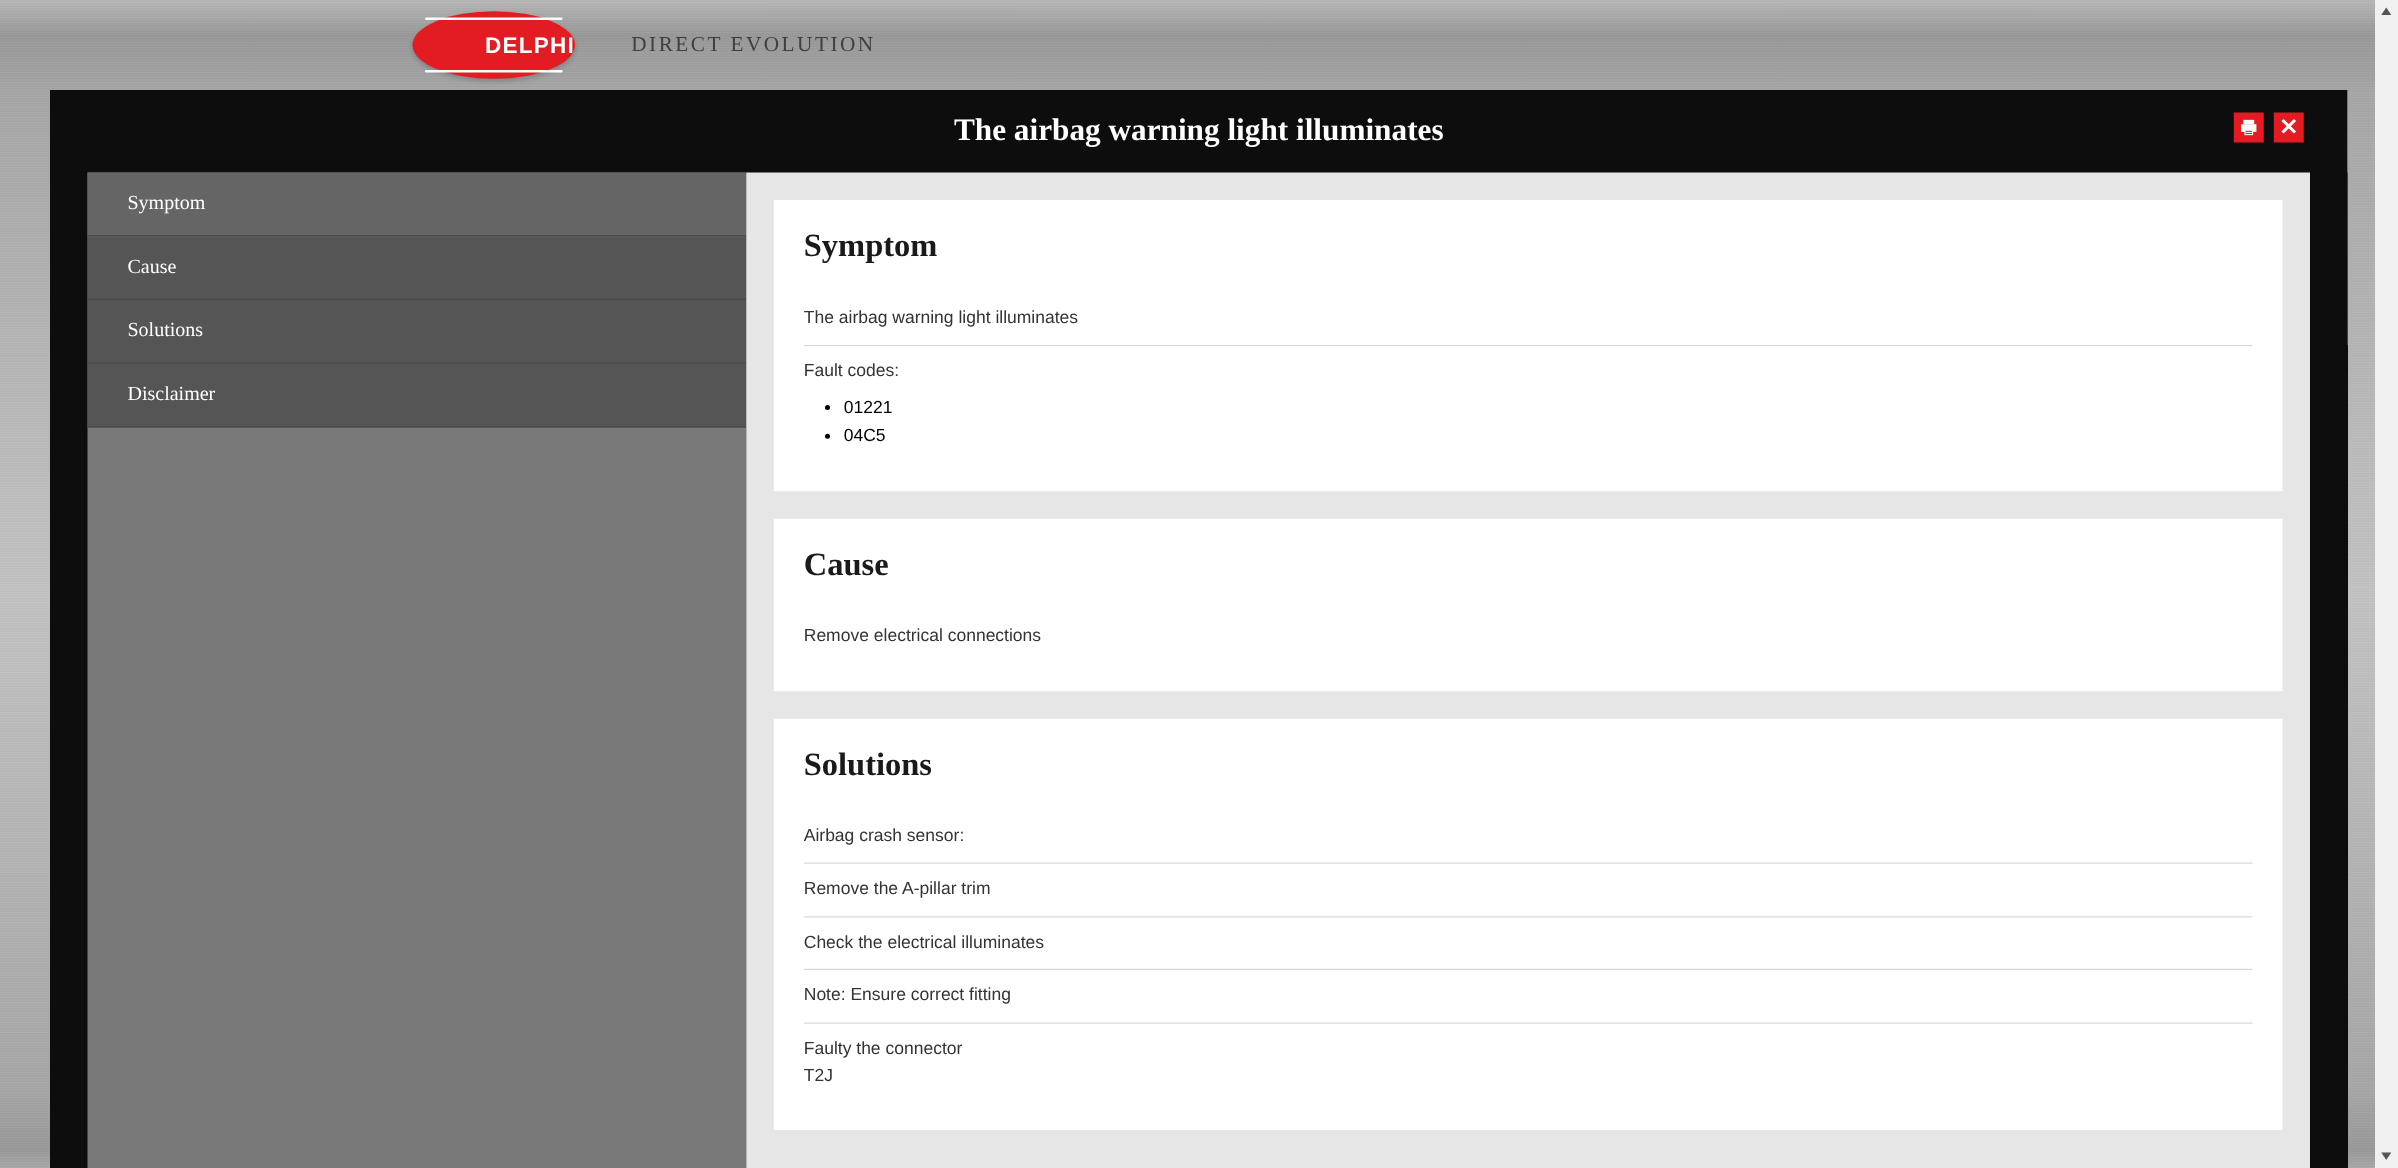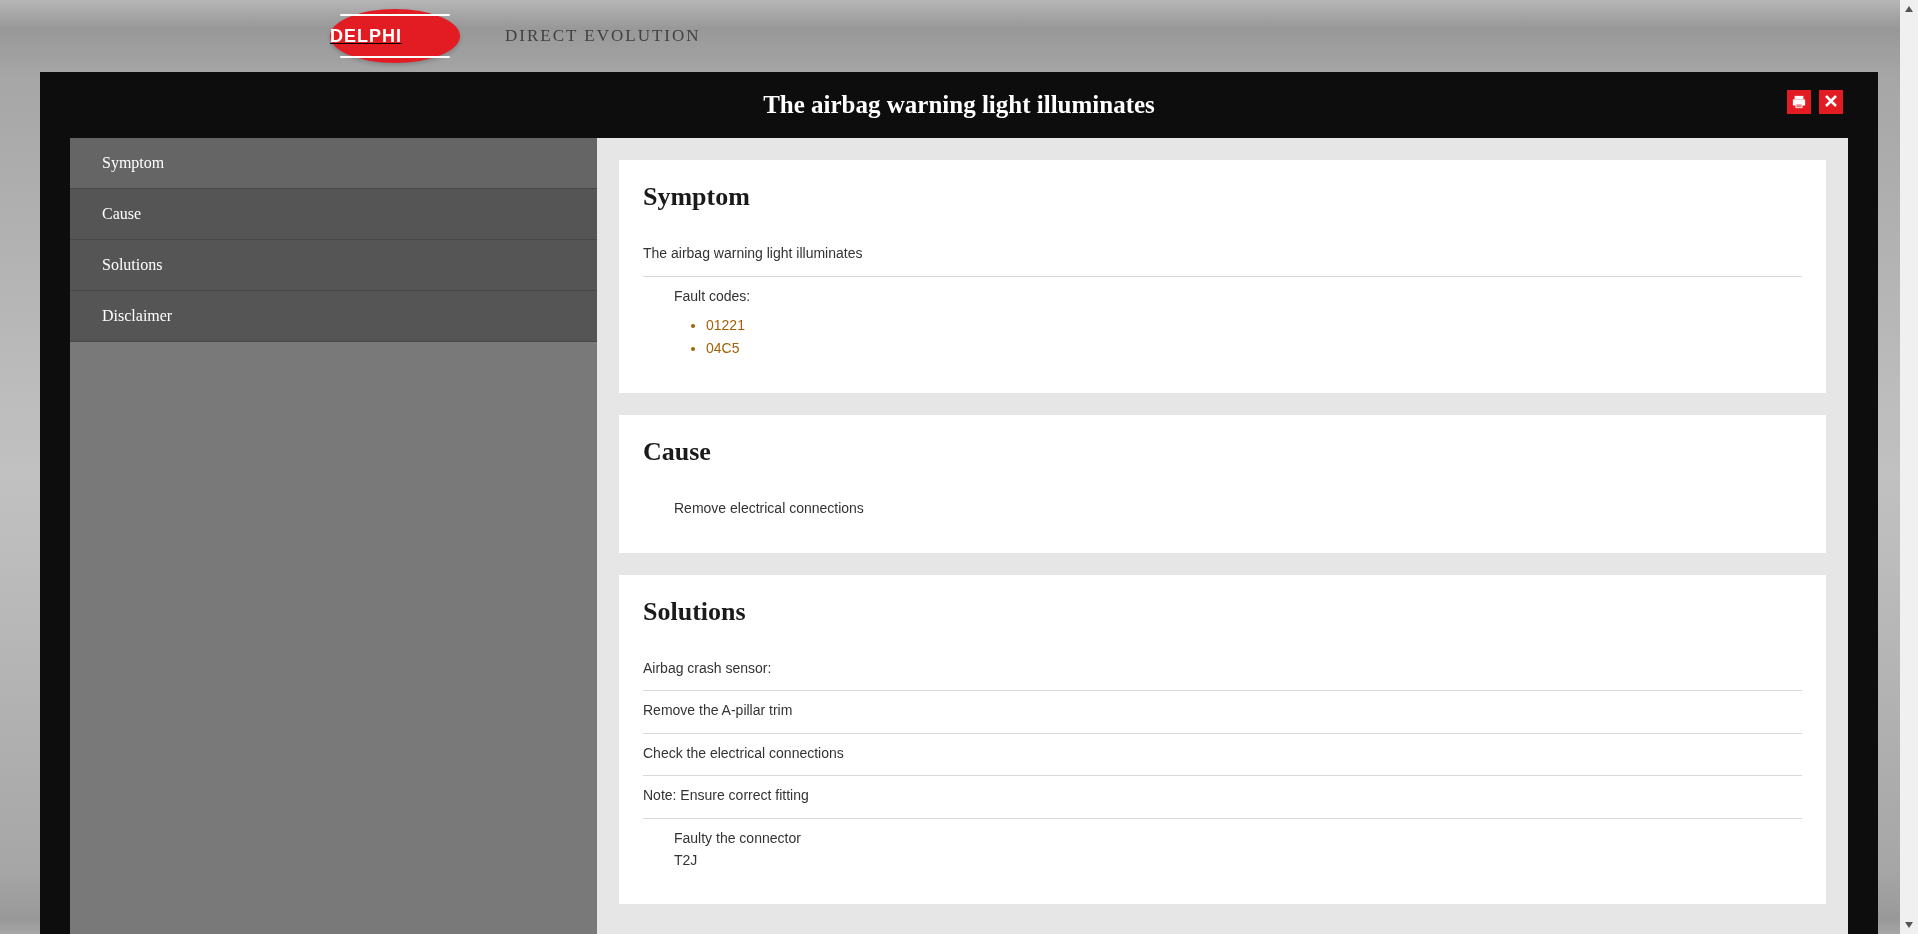--- a/index.html
+++ b/index.html
@@ -50,24 +50,23 @@
       gap: 45px;
     }
     
     .logo-ellipse {
       width: 130px;
       height: 54px;
       background: #e31b23;
       border-radius: 50%;
       display: flex;
       align-items: center;
-      justify-content: flex-start;
+      justify-content: flex-end;
       position: relative;
       box-shadow: 0 2px 4px rgba(0,0,0,0.2);
-      text-decoration: underline;
     }
     
     .logo-ellipse::before {
       content: '';
       position: absolute;
       top: 5px;
       left: 10px;
       right: 10px;
       height: 2px;
       background: white;
@@ -213,33 +212,32 @@
       font-family: Arial, sans-serif;
       font-size: 14px;
       color: #333;
       padding: 10px 0 12px 0;
       border-bottom: 1px solid #d9d9d9;
       line-height: 1.4;
     }
     
     .section-row:last-child {
       border-bottom: none;
-      margin-left: 31px;
     }
     
     .fault-list {
       list-style: disc;
       padding-left: 32px;
       margin-top: 8px;
     }
     
     .fault-list li {
       font-family: Arial, sans-serif;
       font-size: 14px;
-      color: #a16207;
+      color: #000000;
       line-height: 1.6;
     }
     
     .connector-label {
       display: block;
       margin-top: 2px;
     }
     
     .scrollbar {
       position: fixed;
@@ -335,21 +333,21 @@
 
       <div class="section-card">
         <h2 class="section-heading">Cause</h2>
         <div class="section-row">Remove electrical connections</div>
       </div>
 
       <div class="section-card">
         <h2 class="section-heading">Solutions</h2>
         <div class="section-row">Airbag crash sensor:</div>
         <div class="section-row">Remove the A-pillar trim</div>
-        <div class="section-row">Check the electrical connections</div>
+        <div class="section-row">Check the electrical illuminates</div>
         <div class="section-row">Note: Ensure correct fitting</div>
         <div class="section-row">
           <span>Faulty the connector</span>
           <span class="connector-label">T2J</span>
         </div>
       </div>
 
     </div>
   </div>
 </div>

